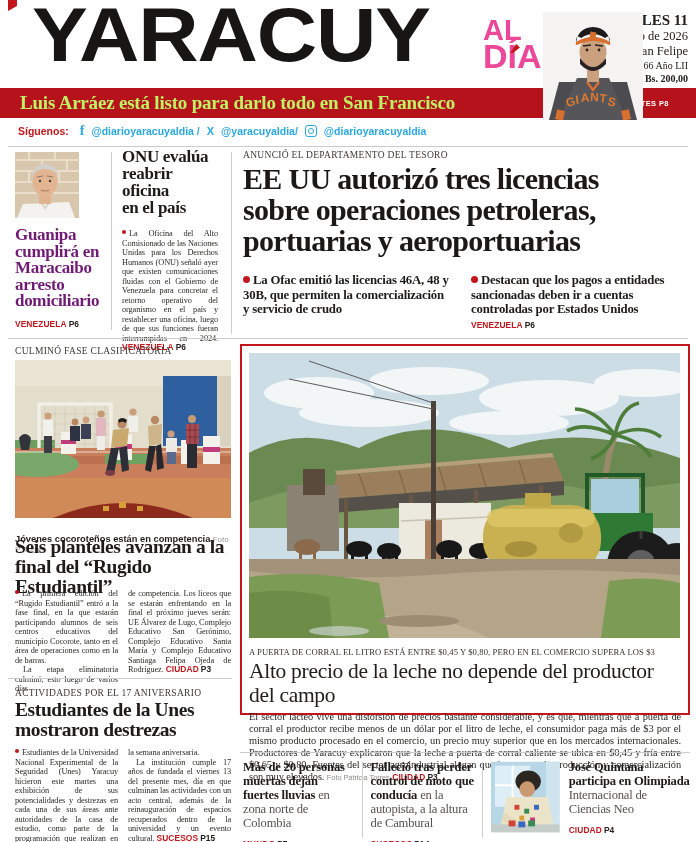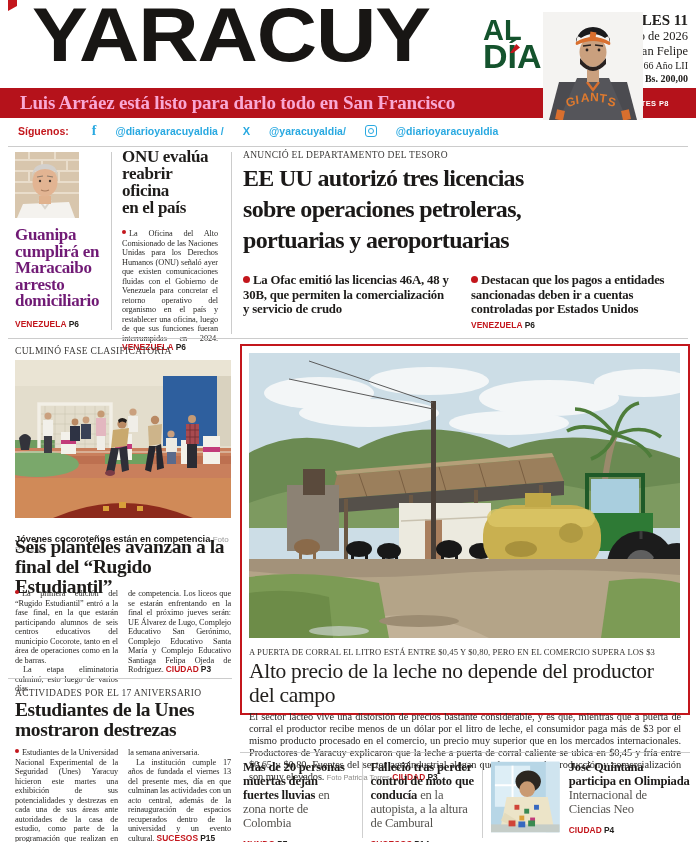--- a/index.html
+++ b/index.html
@@ -6,42 +6,42 @@
   #page{position:relative;width:696px;height:842px;background:#ffffff;overflow:hidden;
         font-family:"Liberation Serif","DejaVu Serif",serif;color:#1e1c1a;}
   .abs{position:absolute;}
   .sans{font-family:"Liberation Sans","DejaVu Sans",sans-serif;}
   .pre{white-space:pre-line;}
   
   .logo{left:32px;top:-12px;font-family:"Liberation Sans","DejaVu Sans",sans-serif;
         font-weight:800;font-size:74px;letter-spacing:-1px;color:#181614;
         transform:scale(1.13,1.02);transform-origin:left top;line-height:94px;}
   .aldia{left:483px;top:17px;font-family:"Liberation Sans","DejaVu Sans",sans-serif;
-         font-weight:800;color:#14532d;line-height:26px;}
+         font-weight:800;color:#ec4899;line-height:26px;}
   .aldia .l1{font-size:29px;display:block;}
   .aldia .l2{font-size:34px;display:block;letter-spacing:0px;}
   .dia-accent{left:510px;top:44px;width:10px;height:9px;background:#c3161c;
               clip-path:polygon(0% 100%,62% 0%,100% 38%,30% 100%);}
   .mast-divider{left:578px;top:16px;width:1px;height:56px;background:#9a9a9a;}
   .dateblock{right:8px;top:12px;text-align:right;color:#22201e;}
   .d1{font-weight:bold;font-size:15px;line-height:17px;}
   .d2{font-size:12.5px;line-height:15px;}
   .d3{font-size:12.5px;line-height:15px;}
   .d4{font-size:10px;line-height:13px;}
   .d5{font-size:10px;line-height:13px;}
   .d5 b{font-weight:bold;}
   .corner-mark{left:8px;top:0;width:9px;height:11px;background:#c3161c;clip-path:polygon(0 0,100% 0,100% 55%,0 100%);}
   
   .banner{left:0;top:88px;width:696px;height:30px;background:#b5121b;}
-  .banner-hl{left:20px;top:0;line-height:30px;color:#f9a8d4;font-weight:bold;font-size:19px;letter-spacing:-0.2px;}
+  .banner-hl{left:20px;top:0;line-height:30px;color:#bef264;font-weight:bold;font-size:19px;letter-spacing:-0.2px;}
   .banner-sec{left:612px;top:11px;color:#ffffff;font-weight:bold;font-size:7.5px;letter-spacing:0.4px;
               font-family:"Liberation Sans","DejaVu Sans",sans-serif;}
   .player{left:543px;top:12px;z-index:5;}
   
-  .social{left:18px;top:125px;display:flex;align-items:center;gap:19px;
+  .social{left:18px;top:125px;display:flex;align-items:center;gap:7px;
           font-family:"Liberation Sans","DejaVu Sans",sans-serif;font-weight:bold;font-size:10.5px;color:#29a9e1;}
   .social .lab{color:#c3161c;margin-right:4px;}
   .fb-glyph{font-family:"Liberation Serif",serif;font-weight:bold;font-size:14px;line-height:10px;}
   .x-glyph{font-weight:bold;font-size:11px;}
   .ig-icon{width:10px;height:10px;border:1.6px solid #29a9e1;border-radius:3px;position:relative;display:inline-block;}
   .ig-icon:before{content:"";position:absolute;left:2px;top:2px;width:4px;height:4px;border:1.3px solid #29a9e1;border-radius:50%;}
   .hairline{background:#cccccc;height:1px;}
   .vline{background:#cccccc;width:1px;}
   
   .slabel{font-family:"Liberation Sans","DejaVu Sans",sans-serif;font-weight:bold;font-size:8.4px;letter-spacing:0.1px;white-space:nowrap;}
@@ -55,21 +55,21 @@
   .bodytxt p.ind{text-indent:8px;}
   
   .guanipa{left:15px;top:152px;width:96px;}
   .g-hl{margin-top:5px;font-weight:bold;font-size:17px;line-height:16.5px;letter-spacing:-0.3px;color:#701a75;}
   .g-label{margin-top:9px;}
   .onu{left:122px;top:148px;width:96px;}
   .o-hl{font-weight:bold;font-size:17px;line-height:17px;letter-spacing:-0.3px;color:#1e1c1a;}
   .o-body{margin-top:13px;}
   
   .tesoro{left:243px;top:150px;width:446px;}
-  .t-hl{margin-top:3px;font-weight:bold;font-size:24px;line-height:31px;letter-spacing:-0.7px;color:#1b1918;}
+  .t-hl{margin-top:3px;font-weight:bold;font-size:30px;line-height:31px;letter-spacing:-0.7px;color:#1b1918;}
   .t-bullets{display:flex;gap:22px;margin-top:17px;}
   .t-b{font-weight:bold;font-size:12.8px;line-height:14.6px;letter-spacing:-0.2px;color:#1e1c1a;}
   .t-b1{width:206px;} .t-b2{width:218px;}
   
   .rug-kick{left:15px;top:346px;}
   .gym{left:15px;top:360px;}
   .rug-cap{left:15px;top:522px;width:216px;font-size:9.3px;margin-top:12px;}
   .cap-b{font-family:"Liberation Sans","DejaVu Sans",sans-serif;font-weight:bold;color:#1e1c1a;}
   .cap-c{font-family:"Liberation Sans","DejaVu Sans",sans-serif;color:#9a9a9a;font-size:8px;}
   .rug-hl{left:15px;top:537px;width:220px;font-weight:bold;font-size:19.5px;line-height:20px;letter-spacing:-0.4px;}

